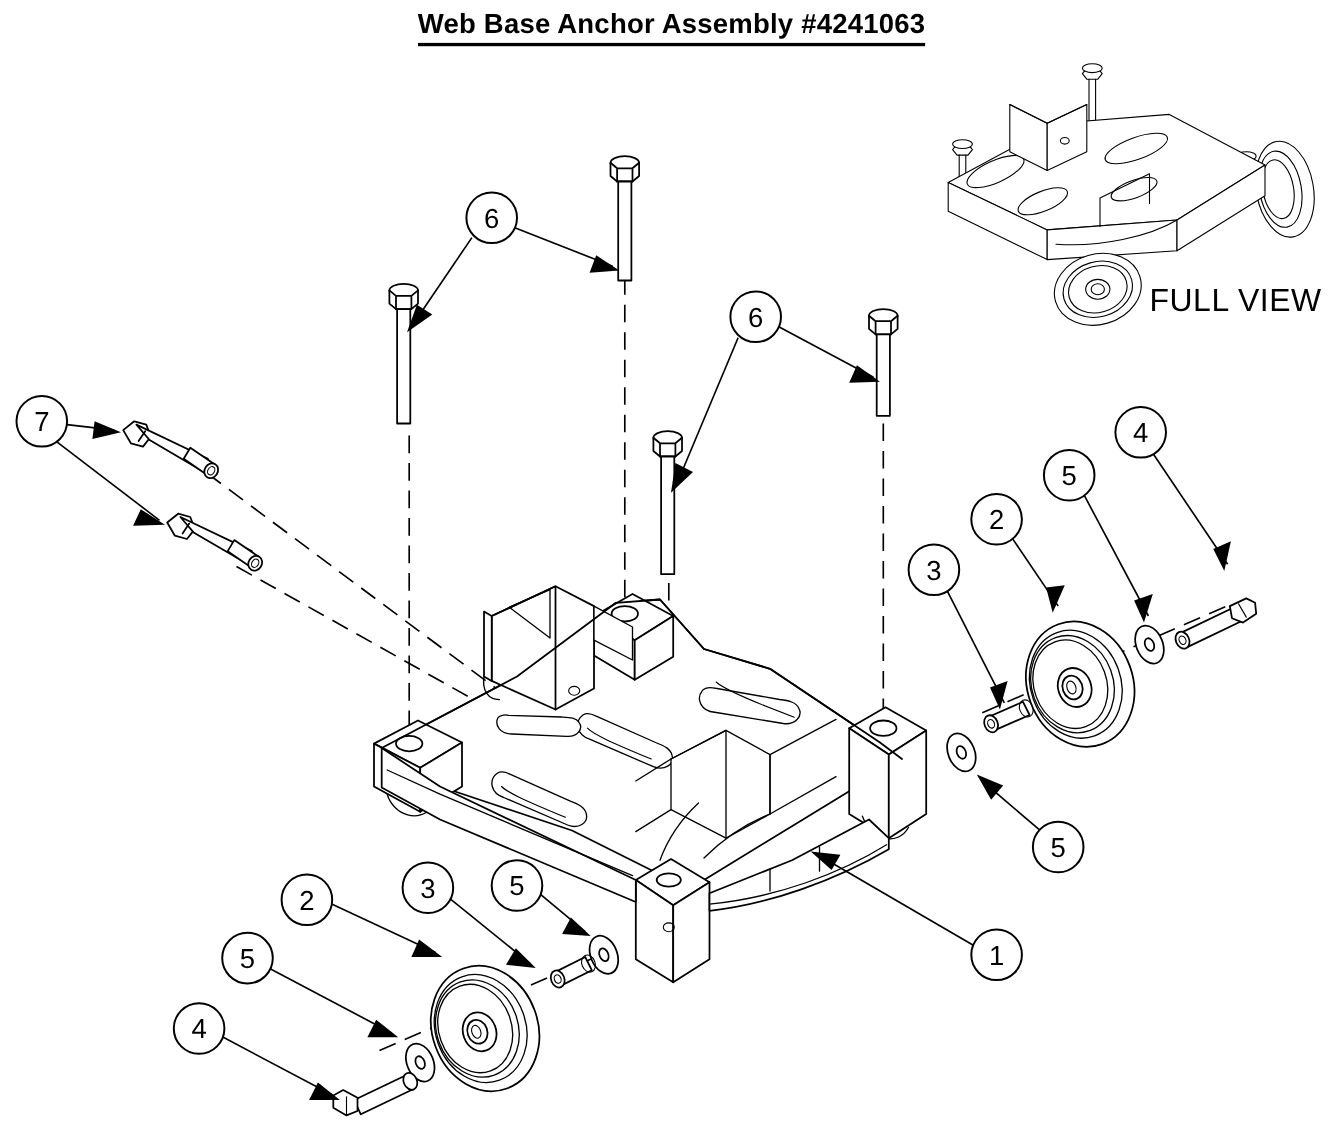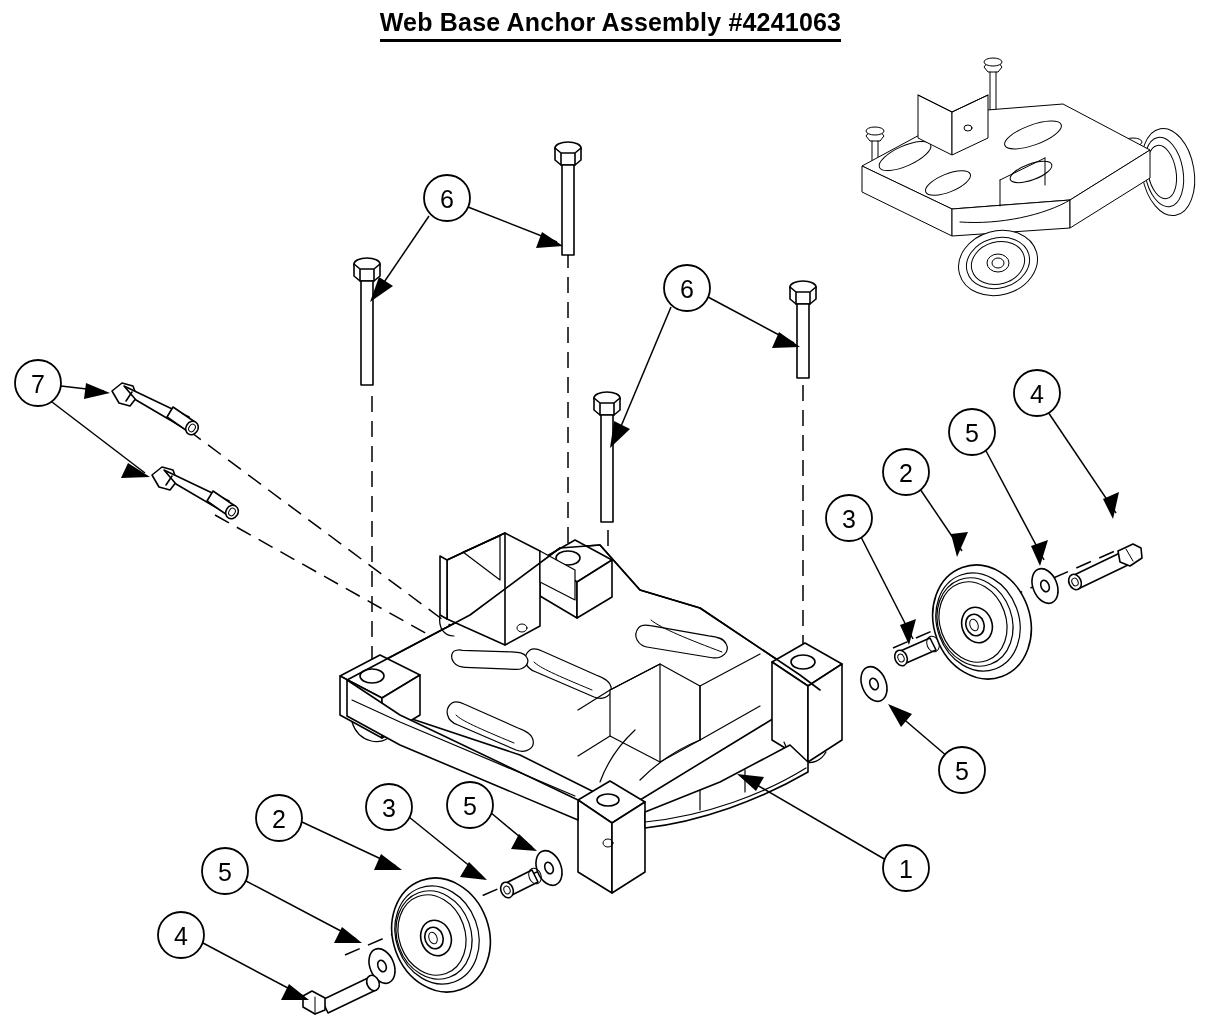--- a/index.html
+++ b/index.html
@@ -30,20 +30,21 @@
 </style>
 </head>
 <body>
 
 <div id="sheet">
 
   <div class="title-wrap">
     <div class="title">Web Base Anchor Assembly #4241063</div>
   </div>
 
+  <div class="fullview-label">FULL VIEW</div>
 
   <svg id="art" width="1221" height="1035" viewBox="0 0 1221 1035">
 
     <g>
 
       <g>
         <path class="fillw-hair" d="M988 62 l10 0 l4 5 l-4 5 l-10 0 l-4 -5 z"></path>
         <ellipse class="fillw-hair" cx="993" cy="62" rx="9" ry="4"></ellipse>
         <path class="ln-hair" d="M990 72 L990 118 M996 72 L996 116"></path>
       </g>

